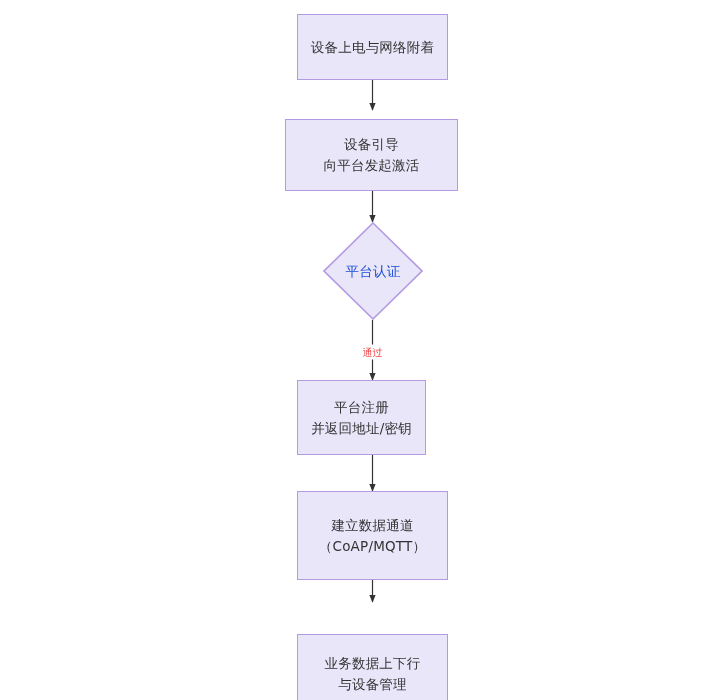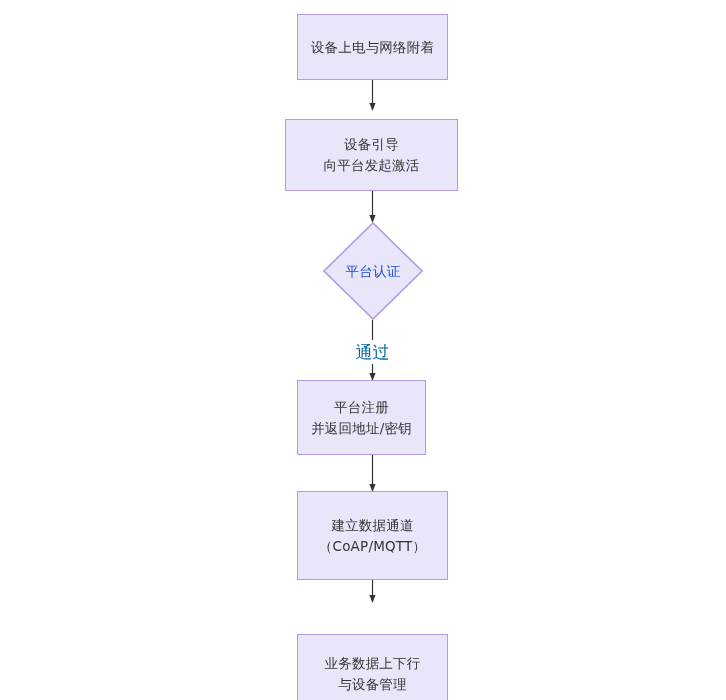--- a/index.html
+++ b/index.html
@@ -61,22 +61,22 @@
     z-index: 2;
     color: #1d4ed8;
     font-size: 13.5px;
     line-height: 1.55;
     text-align: center;
     white-space: nowrap;
   }
   .edge-label {
     position: absolute;
     background: #ffffff;
-    color: #0369a1;
-    font-size: 17px;
+    color: #ef4444;
+    font-size: 10px;
     line-height: 1.3;
     padding: 1px 3px;
     white-space: nowrap;
     text-align: right;
   }
 </style>
 </head>
 <body>
 
 <div id="flow-canvas">

